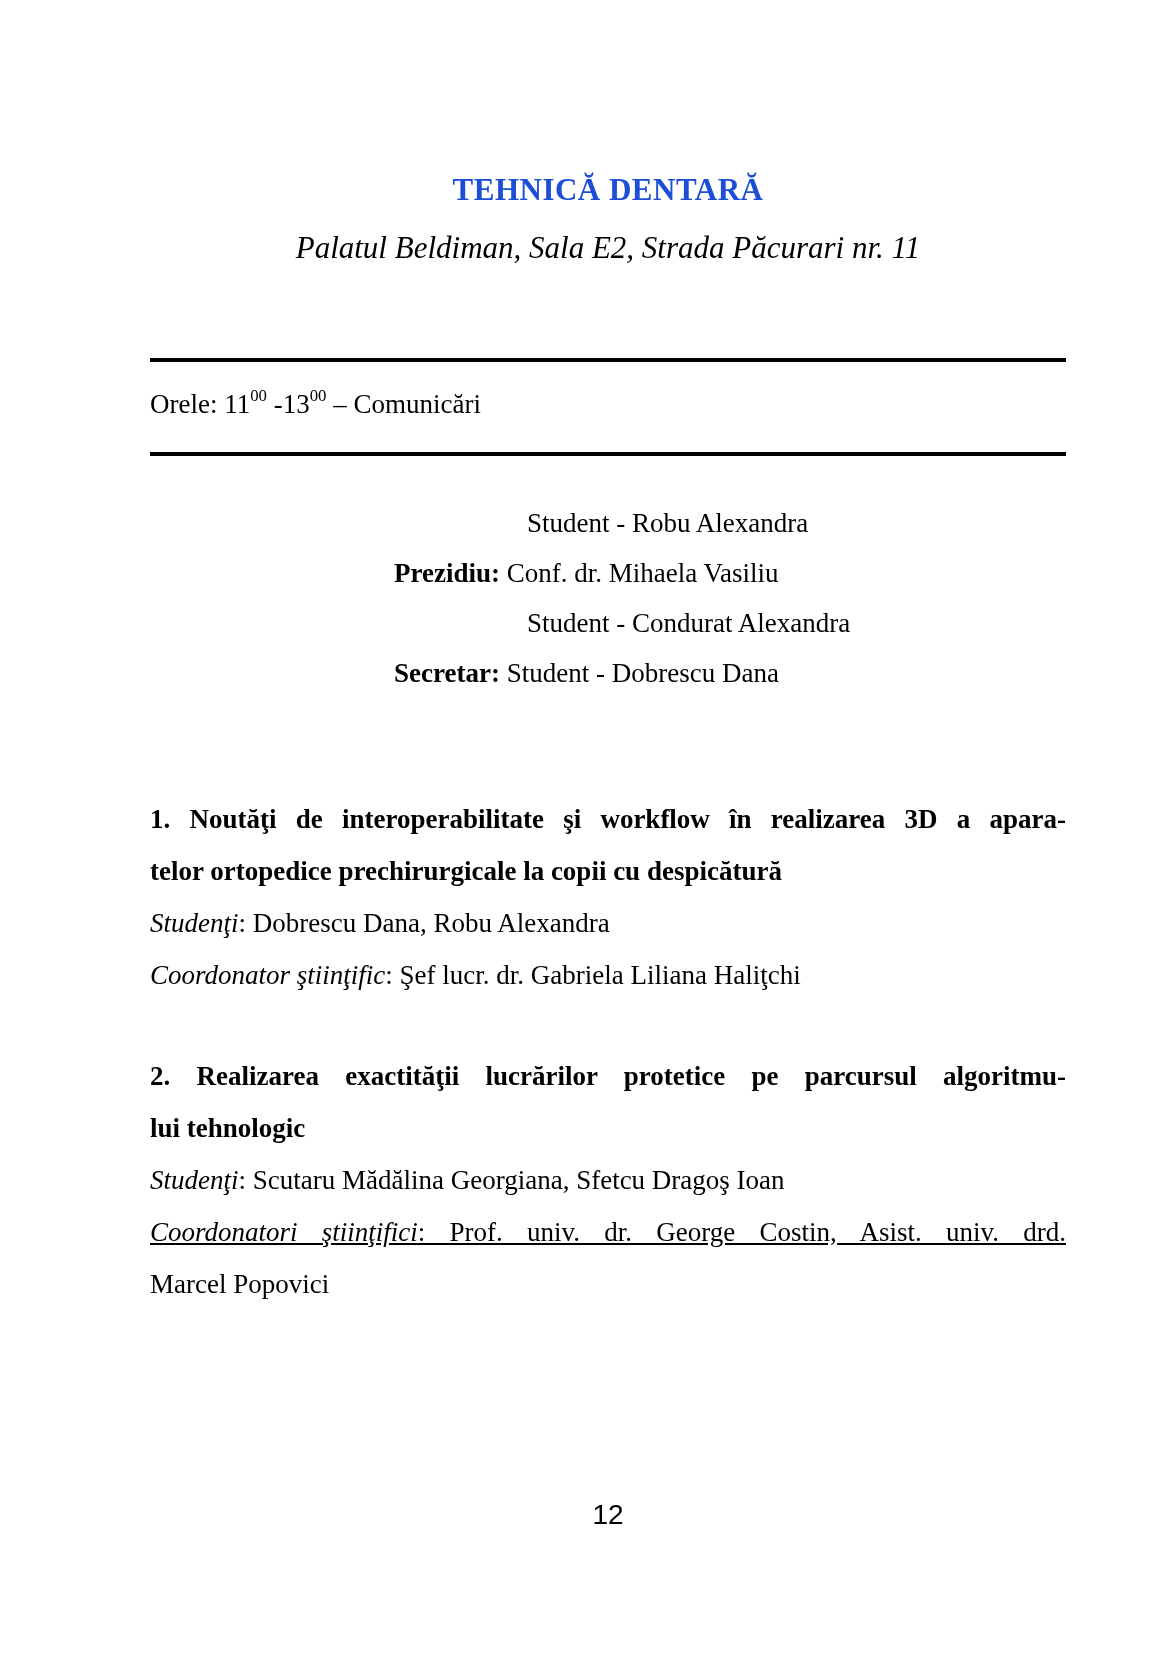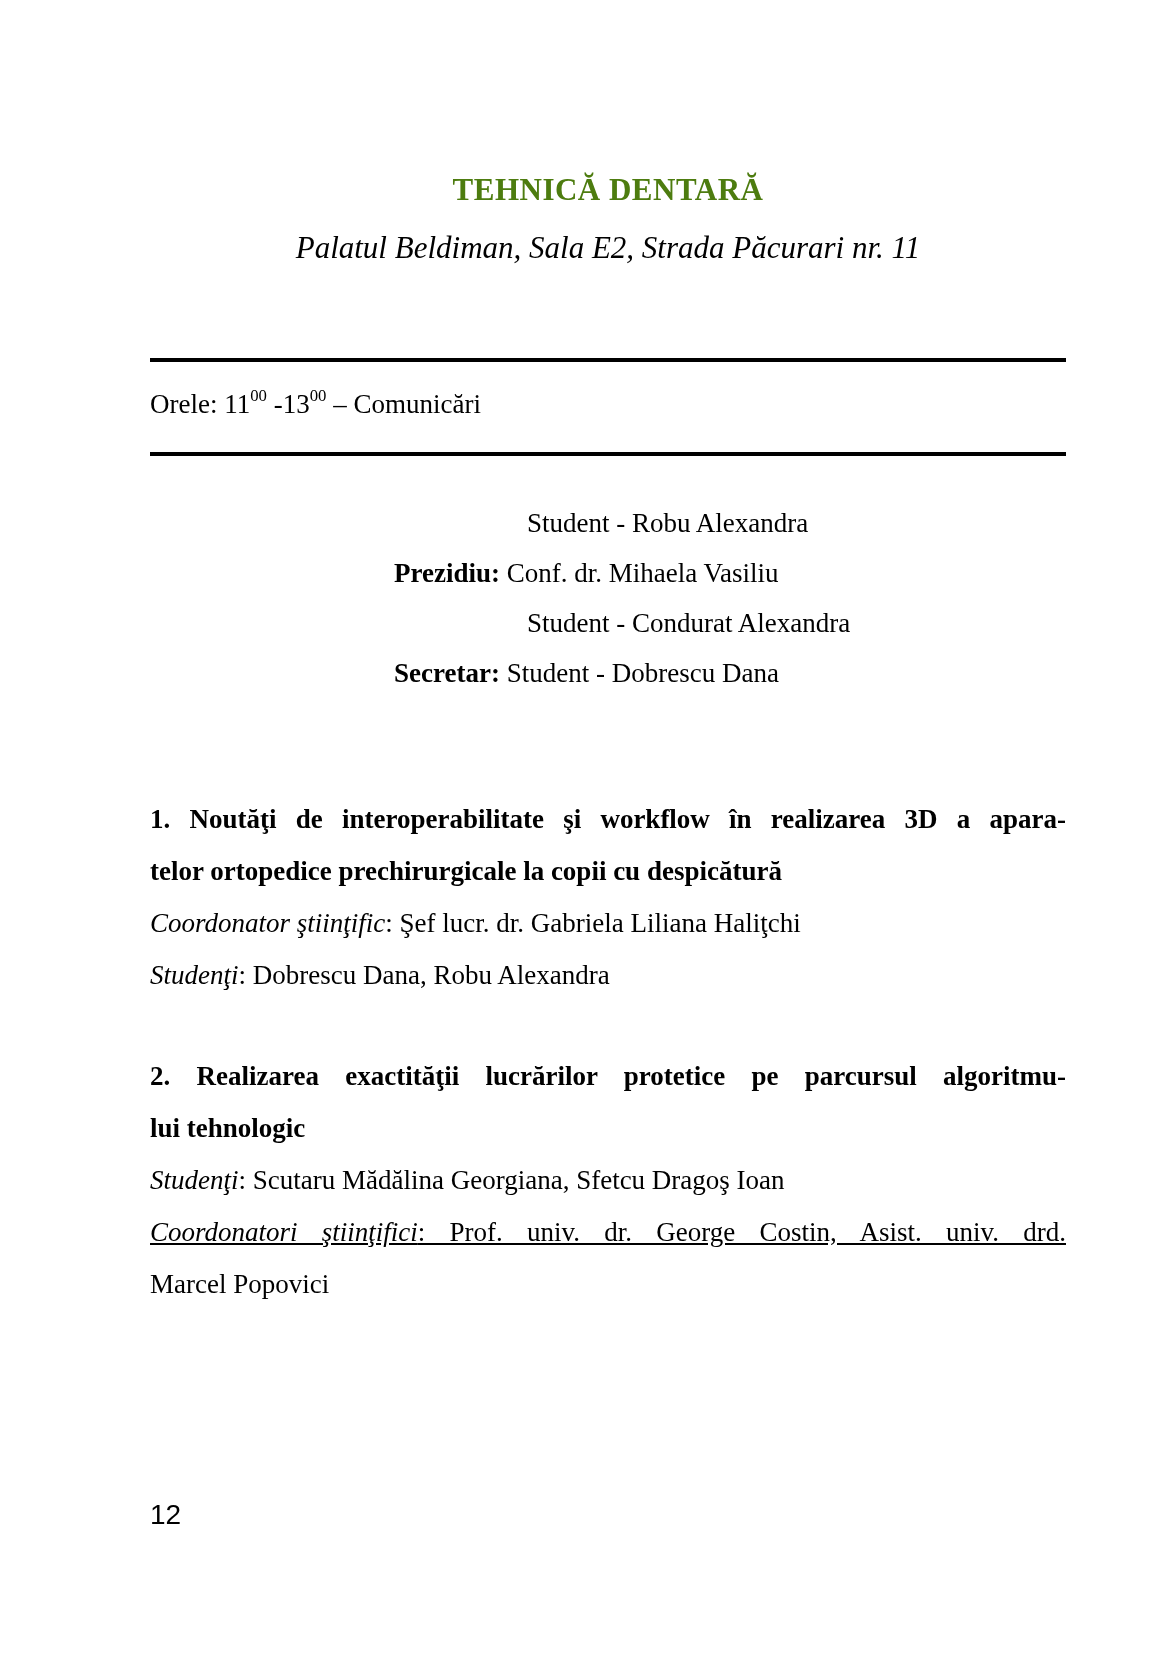--- a/index.html
+++ b/index.html
@@ -19,21 +19,21 @@
     margin-left: 150px;
     width: 916px;
   }
   .doc-title {
     margin-top: 170px;
     text-align: center;
     font-size: 31px;
     font-weight: bold;
     letter-spacing: 0.5px;
     line-height: 40px;
-    color: #4d7c0f;
+    color: #1d4ed8;
   }
   .doc-subtitle {
     margin-top: 18px;
     text-align: center;
     font-style: italic;
     font-size: 31px;
     line-height: 40px;
   }
   .rule {
     height: 4px;
@@ -82,20 +82,21 @@
   }
   .bline {
     font-weight: bold;
     white-space: nowrap;
     font-family: Liberation Serif, serif;
   }
   .meta-line { white-space: nowrap; }
   .italic-label { font-style: italic; }
   .page-number {
     margin-top: 190px;
+    text-align: center;
     font-family: "Liberation Sans", sans-serif;
     font-size: 28px;
     line-height: 30px;
   }
 </style>
 </head>
 <body>
 
 <div class="content">
 
@@ -111,22 +112,22 @@
   <div class="committee">
     <div class="committee-line hang">Student - Robu Alexandra</div>
     <div class="committee-line"><span class="bold-label">Prezidiu:</span><span> Conf. dr. Mihaela Vasiliu</span></div>
     <div class="committee-line hang">Student - Condurat Alexandra</div>
     <div class="committee-line"><span class="bold-label">Secretar:</span><span> Student - Dobrescu Dana</span></div>
   </div>
 
   <div class="item item-1">
     <div class="jline">1. Noutăţi de interoperabilitate şi workflow în realizarea 3D a apara-</div>
     <div class="bline">telor ortopedice prechirurgicale la copii cu despicătură</div>
+    <div class="meta-line"><span class="italic-label">Studenţi</span><span>: Dobrescu Dana, Robu Alexandra</span></div>
     <div class="meta-line"><span class="italic-label">Coordonator ştiinţific</span><span>: Şef lucr. dr. Gabriela Liliana Haliţchi</span></div>
-    <div class="meta-line"><span class="italic-label">Studenţi</span><span>: Dobrescu Dana, Robu Alexandra</span></div>
   </div>
 
   <div class="item item-2">
     <div class="jline">2. Realizarea exactităţii lucrărilor protetice pe parcursul algoritmu-</div>
     <div class="bline">lui tehnologic</div>
     <div class="meta-line"><span class="italic-label">Studenţi</span><span>: Scutaru Mădălina Georgiana, Sfetcu Dragoş Ioan</span></div>
     <div class="jline-regular"><span class="italic-label">Coordonatori ştiinţifici</span><span>: Prof. univ. dr. George Costin, Asist. univ. drd.</span></div>
     <div class="meta-line">Marcel Popovici</div>
   </div>
 

